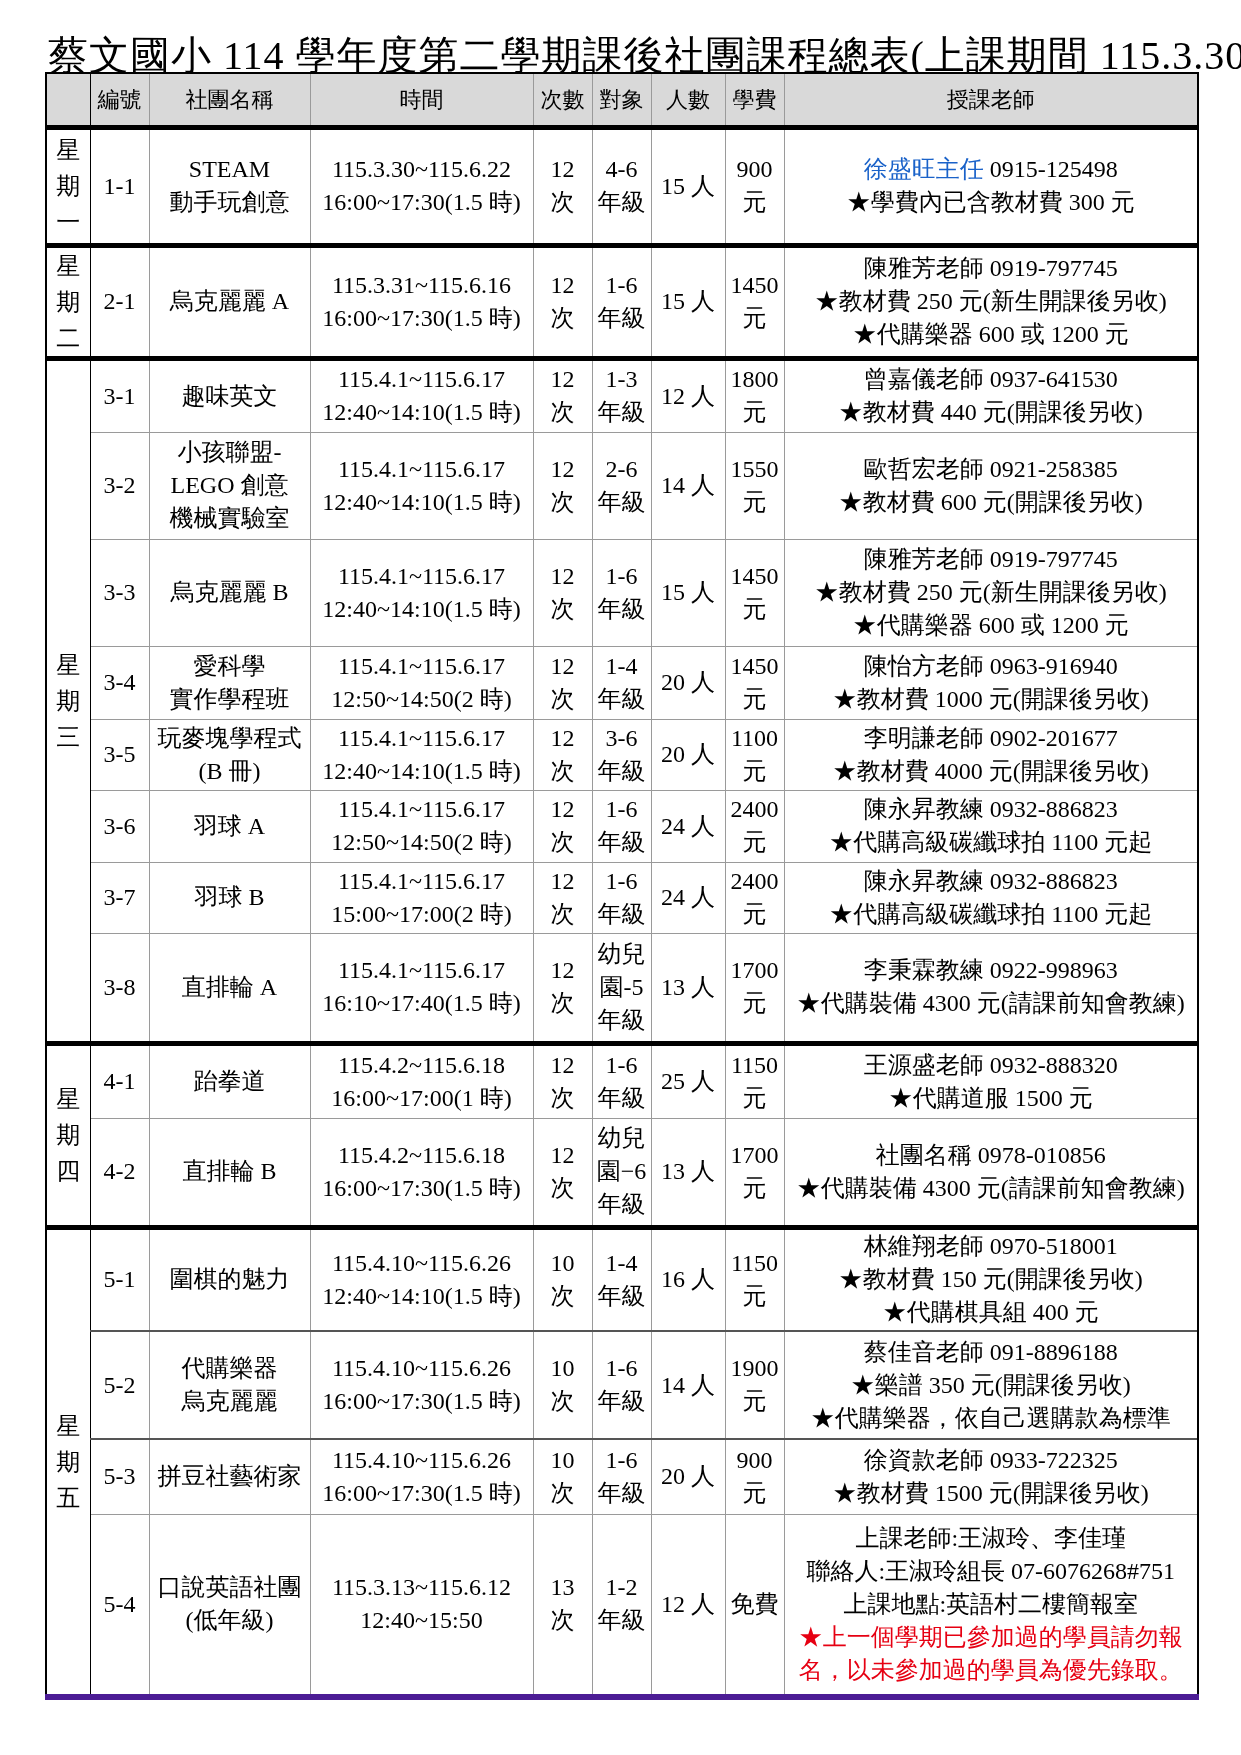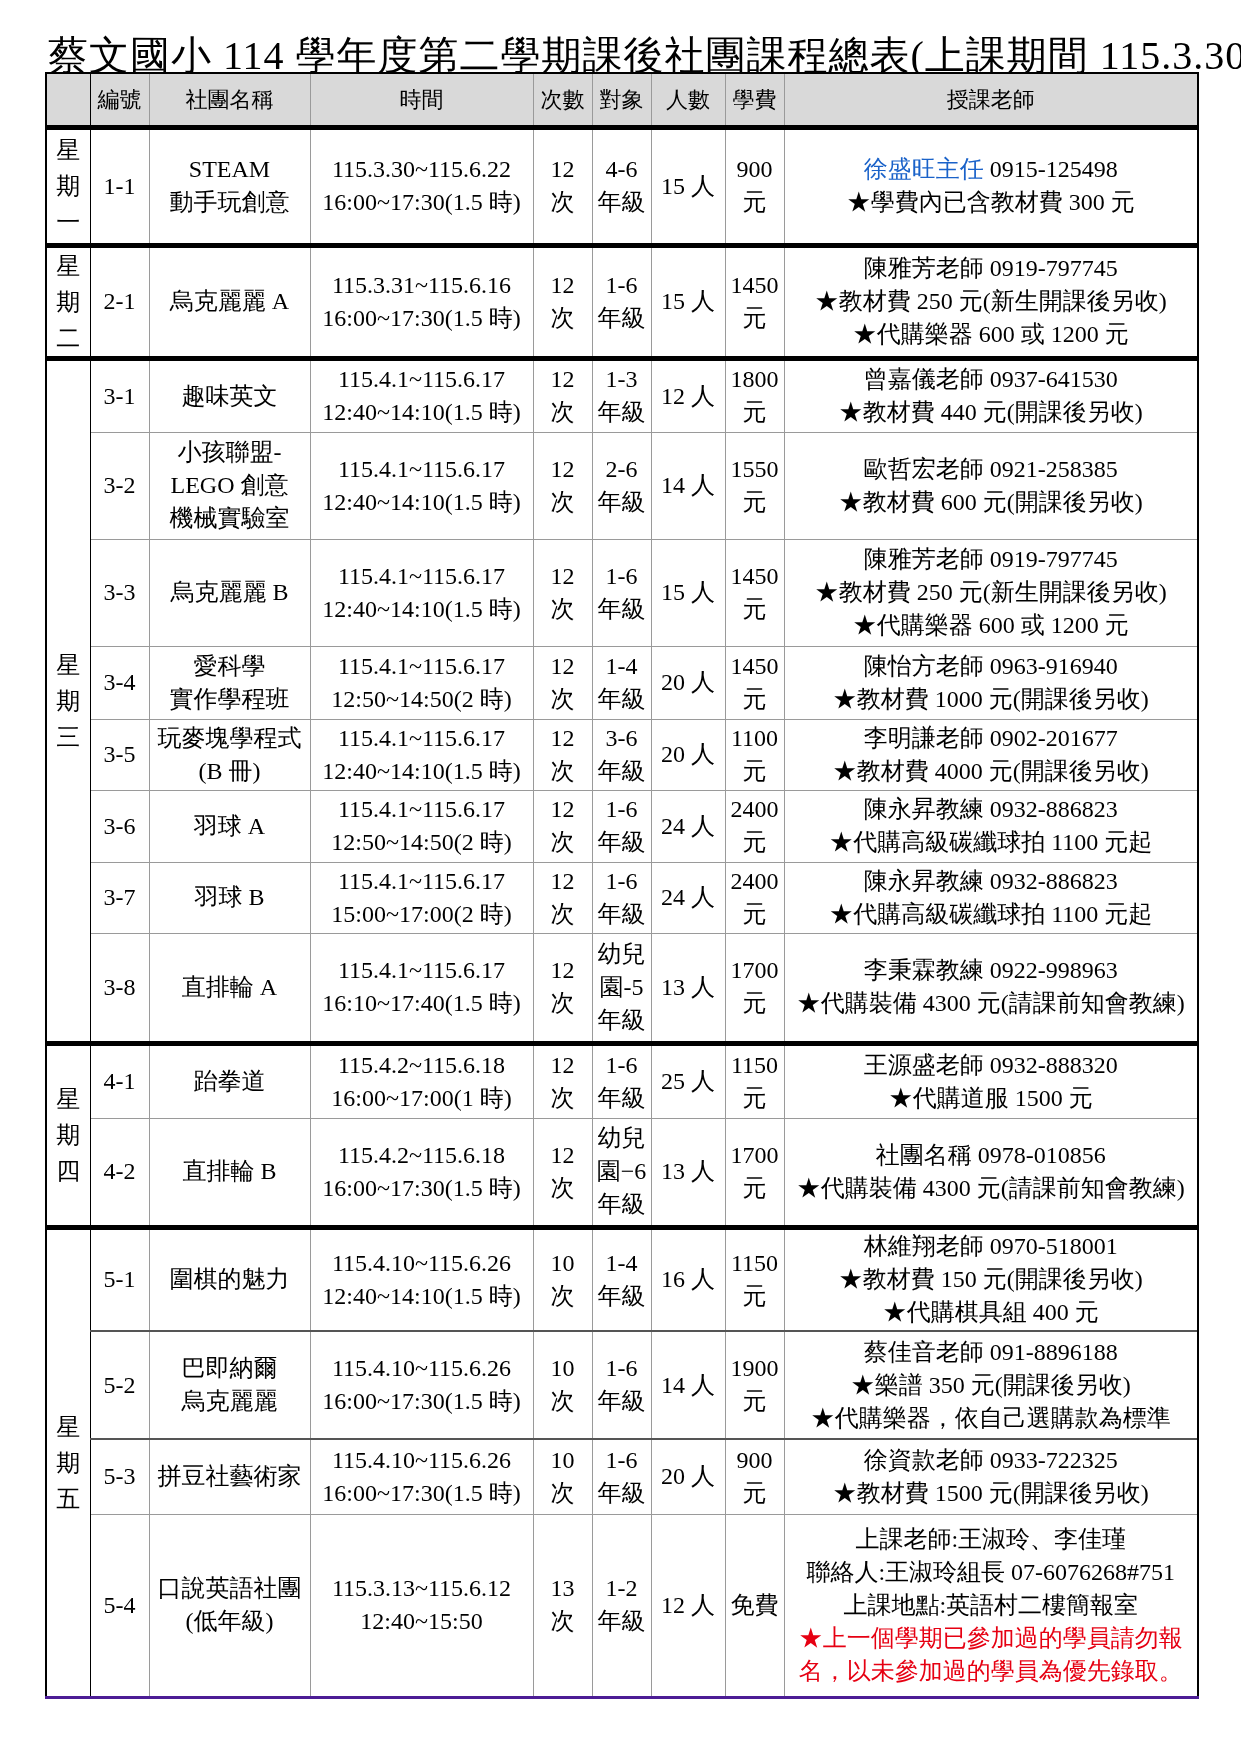--- a/index.html
+++ b/index.html
@@ -20,21 +20,21 @@
     border:1px solid #9a9a9a; line-height:33px; overflow:hidden;
   }
   table.schedule thead th {
     background:var(--header_bg); font-weight:normal; font-size:22px;
     border-top:2px solid #000; border-bottom:5px solid #000;
   }
   table.schedule th.h-day, table.schedule td.day { border-left:2px solid #000; border-right:1px solid #000;margin-left:48px; }
   table.schedule th.h-teacher, table.schedule td.c-teacher { border-right:2px solid #000; }
   tr.gs > td { border-top:5px solid #000 !important; }
   tr.mid > td { border-top:2px solid #555; }
-  tr.last > td, td.day.last { border-bottom:3px solid #4c1d95; }
+  tr.last > td, td.day.last { border-bottom:6px solid #4c1d95; }
   td.c-teacher { text-align:left; padding-left:4px; }
   .ln { display:block; white-space:nowrap; }
   .day-label { display:block; width:1em; margin:0 auto; line-height:36px; word-break:break-all; }
   .hl { color:var(--highlight_name);text-align:right; }
   .warn { color:var(--warning); }
   .phone { margin-left:0.25em; }
 </style>
 </head>
 <body>
 
@@ -452,21 +452,21 @@
       <td class="c-teacher">
         <span class="ln"><span>林維翔老師</span><span class="phone">0970-518001</span></span>
         <span class="ln">★教材費 150 元(開課後另收)</span>
         <span class="ln">★代購棋具組 400 元</span>
       </td>
     </tr>
 
     <tr class="mid" style="height:108px">
       <td>5-2</td>
       <td>
-        <span class="ln">巴即納爾</span>
+        <span class="ln">代購樂器</span>
         <span class="ln">烏克麗麗</span>
       </td>
       <td>
         <span class="ln">115.4.10~115.6.26</span>
         <span class="ln">16:00~17:30(1.5 時)</span>
       </td>
       <td>
         <span class="ln">10</span>
         <span class="ln">次</span>
       </td>

